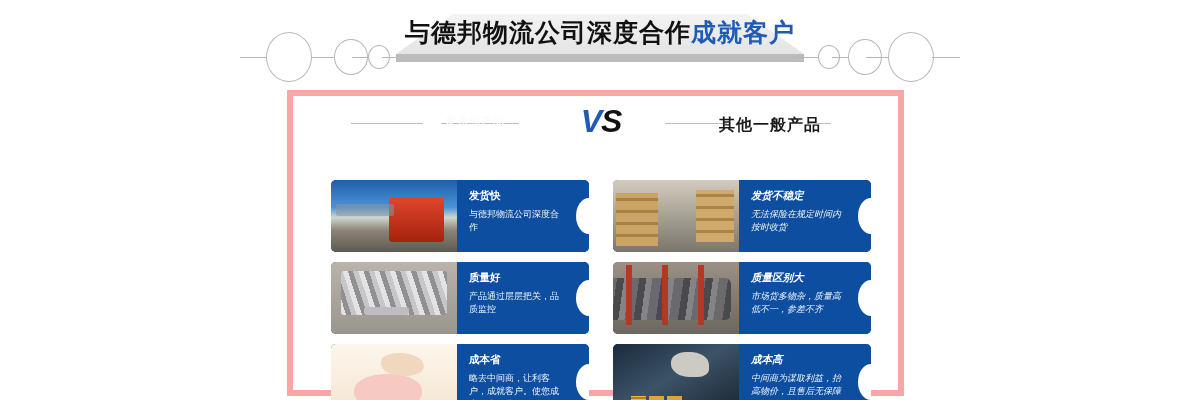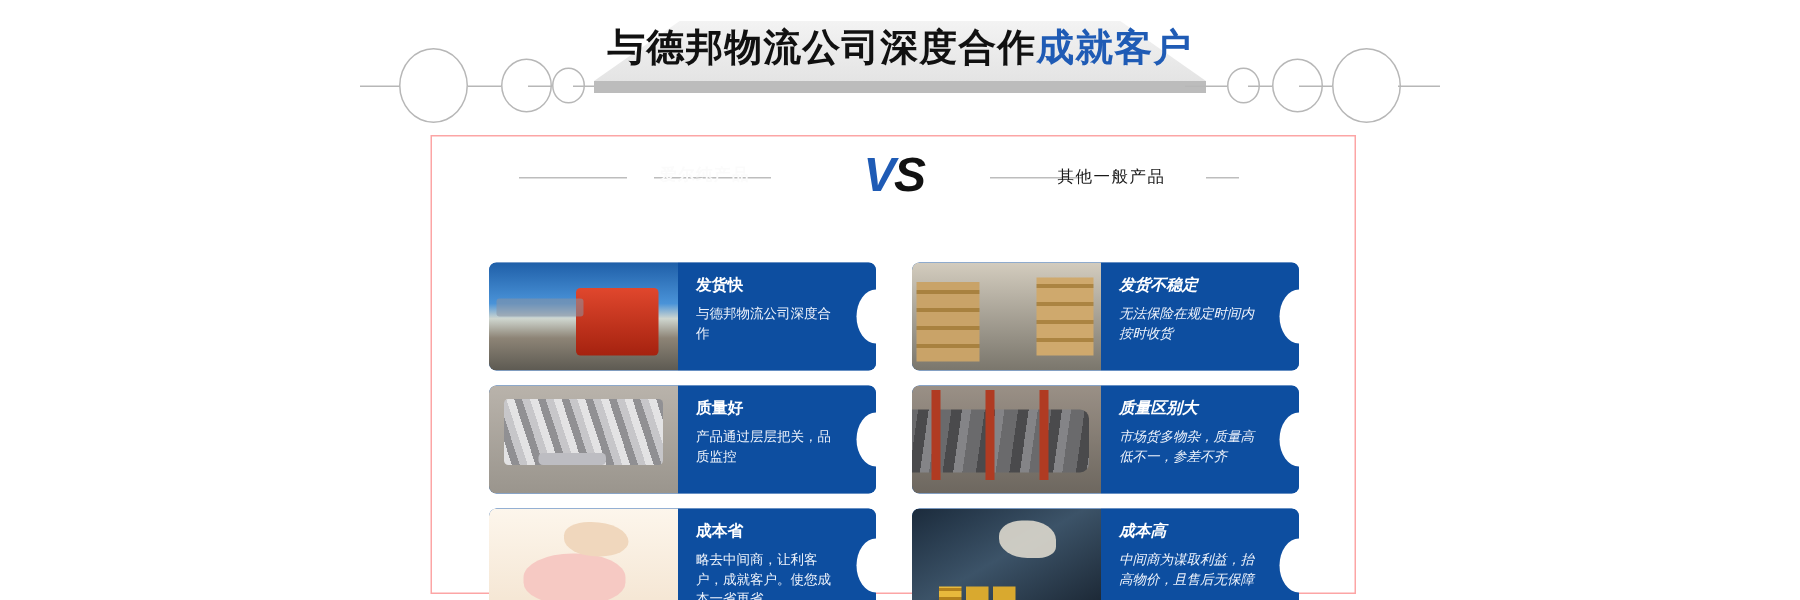--- a/index.html
+++ b/index.html
@@ -59,21 +59,21 @@
     position:absolute;left:0;top:-2px;width:408px;height:40px;
     line-height:40px;text-align:center;white-space:nowrap;
     font-size:25px;font-weight:bold;letter-spacing:1px;
     color:#111111;
   }
   #title-text .accent{color:#1f5bb5;}
 
   
   #panel{
     position:absolute;left:287px;top:90px;width:617px;height:306px;
-    border:1px solid #fca5a5;background:#ffffff;box-sizing:border-box;
+    border:6px solid #fca5a5;background:#ffffff;box-sizing:border-box;
   }
 
   
   #labels{
     position:absolute;left:0;top:0;width:617px;height:50px;
   }
   .lbl-line{position:absolute;top:27px;height:1px;background:#bdbdbd;}
   #ll-a{left:58px;width:72px;}
   #ll-b{left:148px;width:78px;}
   #rl-a{left:372px;width:62px;}
@@ -86,21 +86,21 @@
   }
   #vs{
     position:absolute;left:272px;top:6px;width:72px;
     text-align:center;font-size:32px;font-weight:bold;
     font-style:italic;letter-spacing:-1px;line-height:38px;
   }
   #vs .v{color:#1f5bb5;}
   #vs .s{color:#111111;}
   #right-label{
     position:absolute;left:378px;top:19px;width:150px;
-    text-align:center;font-size:11px;font-weight:normal;
+    text-align:right;font-size:16px;font-weight:bold;
     color:#1a1a1a;white-space:nowrap;letter-spacing:1px;
   }
 
   
   #grid{
     position:absolute;left:38px;top:48px;width:540px;height:248px;margin-top:36px;
   }
   .col{position:absolute;top:0;width:258px;height:248px;}
   #col-left{left:0;}
   #col-right{left:282px;font-style:italic;}

